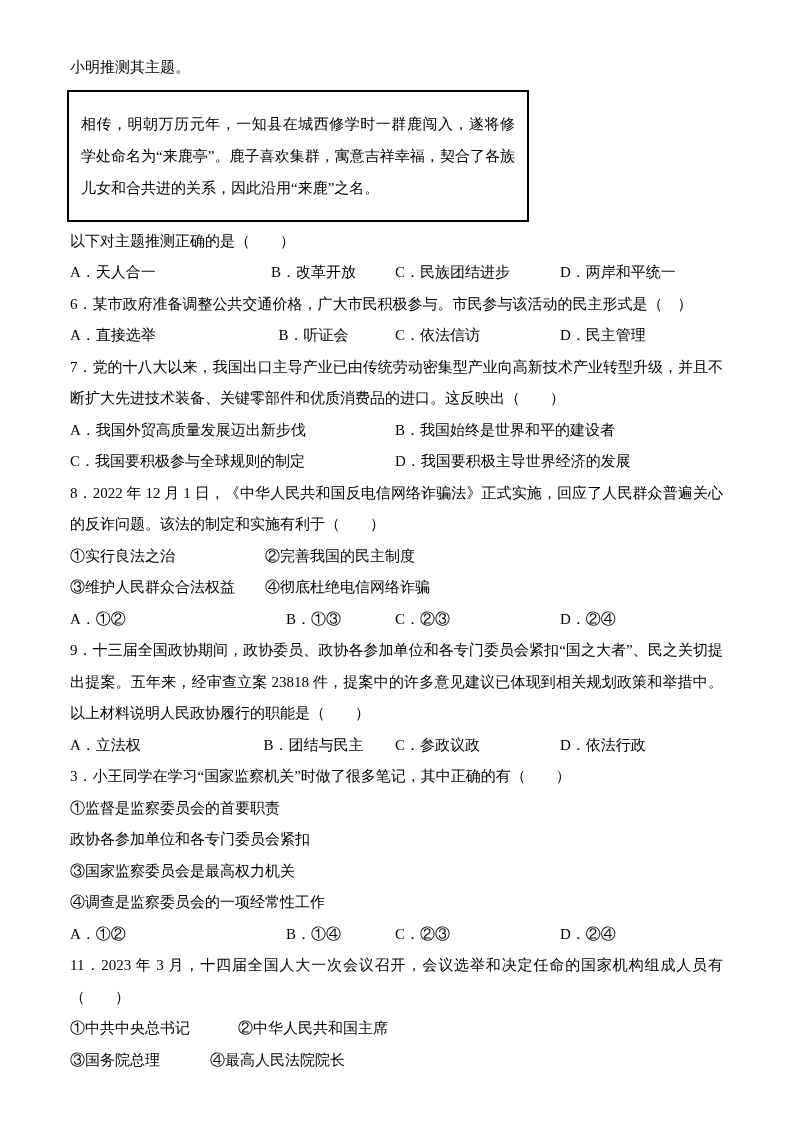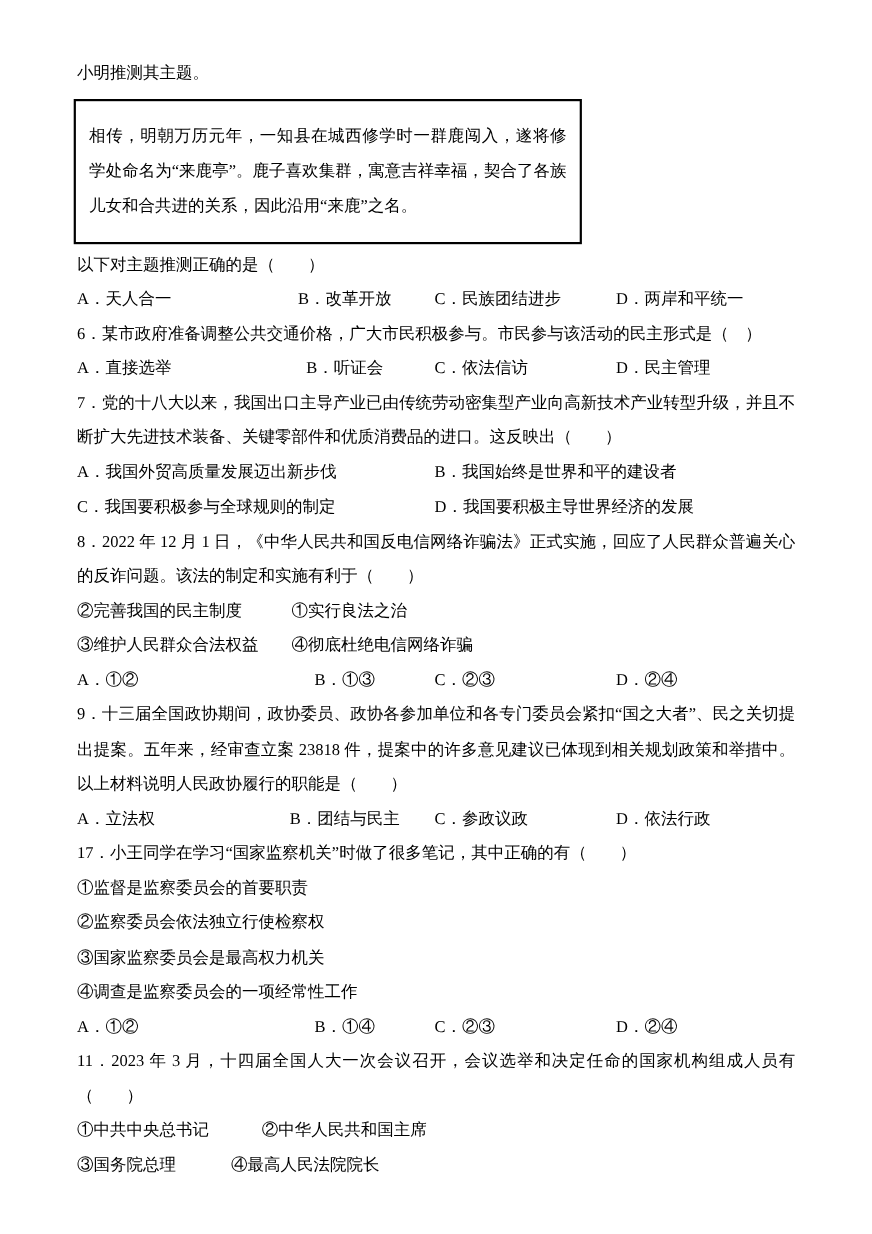--- a/index.html
+++ b/index.html
@@ -79,22 +79,22 @@
     </p>
     <p class="line cols cols-2">
       <span>C．我国要积极参与全球规则的制定</span>
       <span>D．我国要积极主导世界经济的发展</span>
     </p>
   </section>
 
   <section>
     <p class="line">8．2022 年 12 月 1 日，《中华人民共和国反电信网络诈骗法》正式实施，回应了人民群众普遍关心的反诈问题。该法的制定和实施有利于（　　）</p>
     <p class="line cols pair-195">
+      <span>①实行良法之治</span>
       <span>②完善我国的民主制度</span>
-      <span>①实行良法之治</span>
     </p>
     <p class="line cols pair-195">
       <span>③维护人民群众合法权益</span>
       <span>④彻底杜绝电信网络诈骗</span>
     </p>
     <p class="line cols cols-4">
       <span>A．①②</span>
       <span>B．①③</span>
       <span>C．②③</span>
       <span>D．②④</span>
@@ -105,23 +105,23 @@
     <p class="line">9．十三届全国政协期间，政协委员、政协各参加单位和各专门委员会紧扣“国之大者”、民之关切提出提案。五年来，经审查立案 23818 件，提案中的许多意见建议已体现到相关规划政策和举措中。以上材料说明人民政协履行的职能是（　　）</p>
     <p class="line cols cols-4">
       <span>A．立法权</span>
       <span>B．团结与民主</span>
       <span>C．参政议政</span>
       <span>D．依法行政</span>
     </p>
   </section>
 
   <section>
-    <p class="line">17．小王同学在学习“国家监察机关”时做了很多笔记，其中正确的有（　　）</p>
+    <p class="line">3．小王同学在学习“国家监察机关”时做了很多笔记，其中正确的有（　　）</p>
     <p class="line">①监督是监察委员会的首要职责</p>
-    <p class="line">②监察委员会依法独立行使检察权</p>
+    <p class="line">政协各参加单位和各专门委员会紧扣</p>
     <p class="line">③国家监察委员会是最高权力机关</p>
     <p class="line">④调查是监察委员会的一项经常性工作</p>
     <p class="line cols cols-4">
       <span>A．①②</span>
       <span>B．①④</span>
       <span>C．②③</span>
       <span>D．②④</span>
     </p>
   </section>
 

